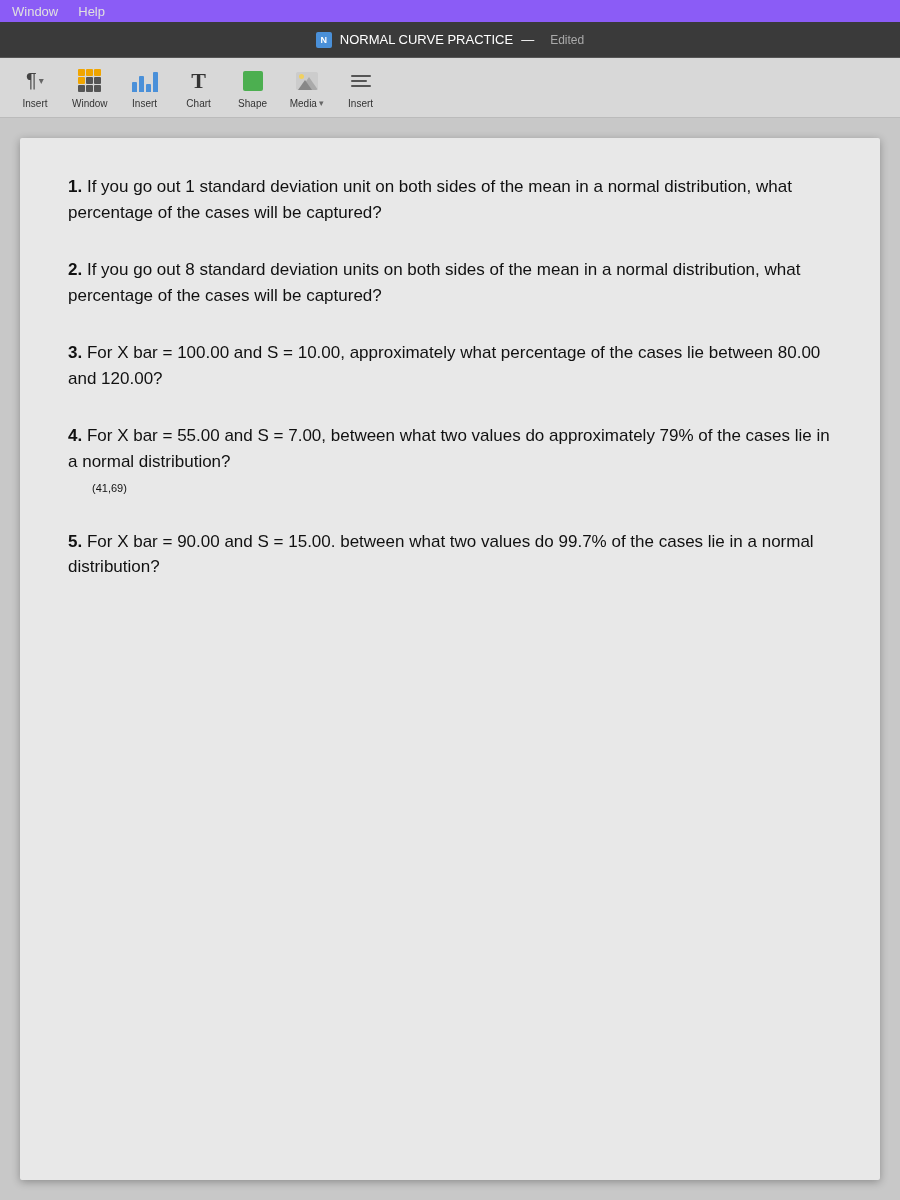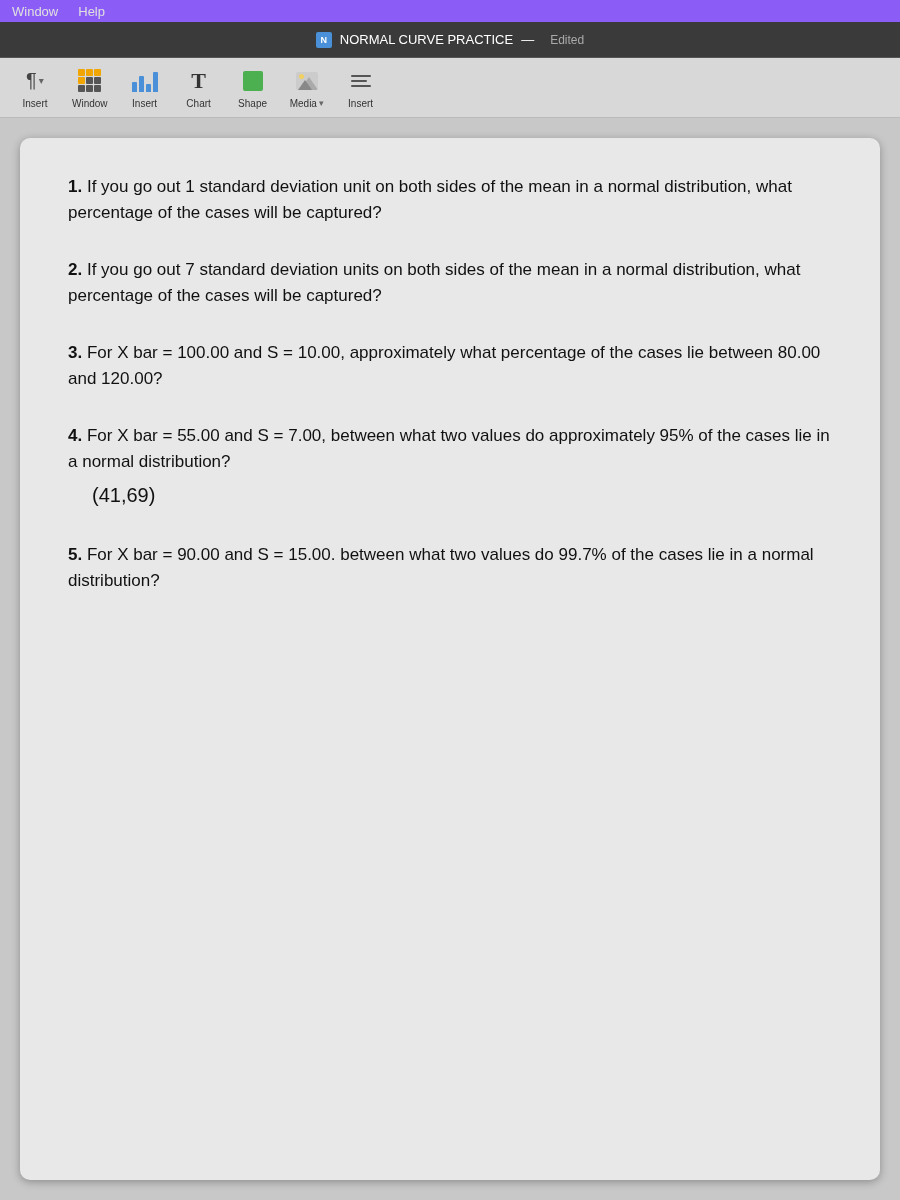--- a/index.html
+++ b/index.html
@@ -228,42 +228,42 @@
       height: calc(1200px - 22px - 36px - 60px);
       padding: 20px;
       overflow: hidden;
     }
 
     .doc-page {
       background: #e8e8e8;
       width: 100%;
       height: 100%;
       padding: 36px 48px;
-      border-radius: 10px;
+      border-radius: 2px;
       box-shadow: 0 2px 8px rgba(0,0,0,0.3);
     }
 
     .question {
       margin-bottom: 32px;
       font-size: 17px;
       line-height: 1.5;
       color: #111;
     }
 
     .question-number {
       font-weight: 600;
     }
 
     .question-text {
       font-weight: 400;
     }
 
     .question-answer {
       margin-top: 6px;
-      font-size: 20px;
+      font-size: 11px;
       color: #111;
       padding-left: 24px;
     }
   </style>
 </head>
 <body>
 
 <div class="menu-bar">
   <span class="menu-bar-item">Window</span>
   <span class="menu-bar-item">Help</span>
@@ -361,31 +361,31 @@
 <div class="doc-content">
   <div class="doc-page">
 
     <div class="question">
       <span class="question-number">1.</span>
       <span class="question-text">If you go out 1 standard deviation unit on both sides of the mean in a normal distribution, what percentage of the cases will be captured?</span>
     </div>
 
     <div class="question">
       <span class="question-number">2.</span>
-      <span class="question-text">If you go out 7 standard deviation units on both sides of the mean in a normal distribution, what percentage of the cases will be captured?</span>
+      <span class="question-text">If you go out 8 standard deviation units on both sides of the mean in a normal distribution, what percentage of the cases will be captured?</span>
     </div>
 
     <div class="question">
       <span class="question-number">3.</span>
       <span class="question-text">For X bar = 100.00 and S = 10.00, approximately what percentage of the cases lie between 80.00 and 120.00?</span>
     </div>
 
     <div class="question">
       <span class="question-number">4.</span>
-      <span class="question-text">For X bar = 55.00 and S = 7.00, between what two values do approximately 95% of the cases lie in a normal distribution?</span>
+      <span class="question-text">For X bar = 55.00 and S = 7.00, between what two values do approximately 79% of the cases lie in a normal distribution?</span>
       <div class="question-answer">(41,69)</div>
     </div>
 
     <div class="question">
       <span class="question-number">5.</span>
       <span class="question-text">For X bar = 90.00 and S = 15.00. between what two values do 99.7% of the cases lie in a normal distribution?</span>
     </div>
 
   </div>
 </div>

